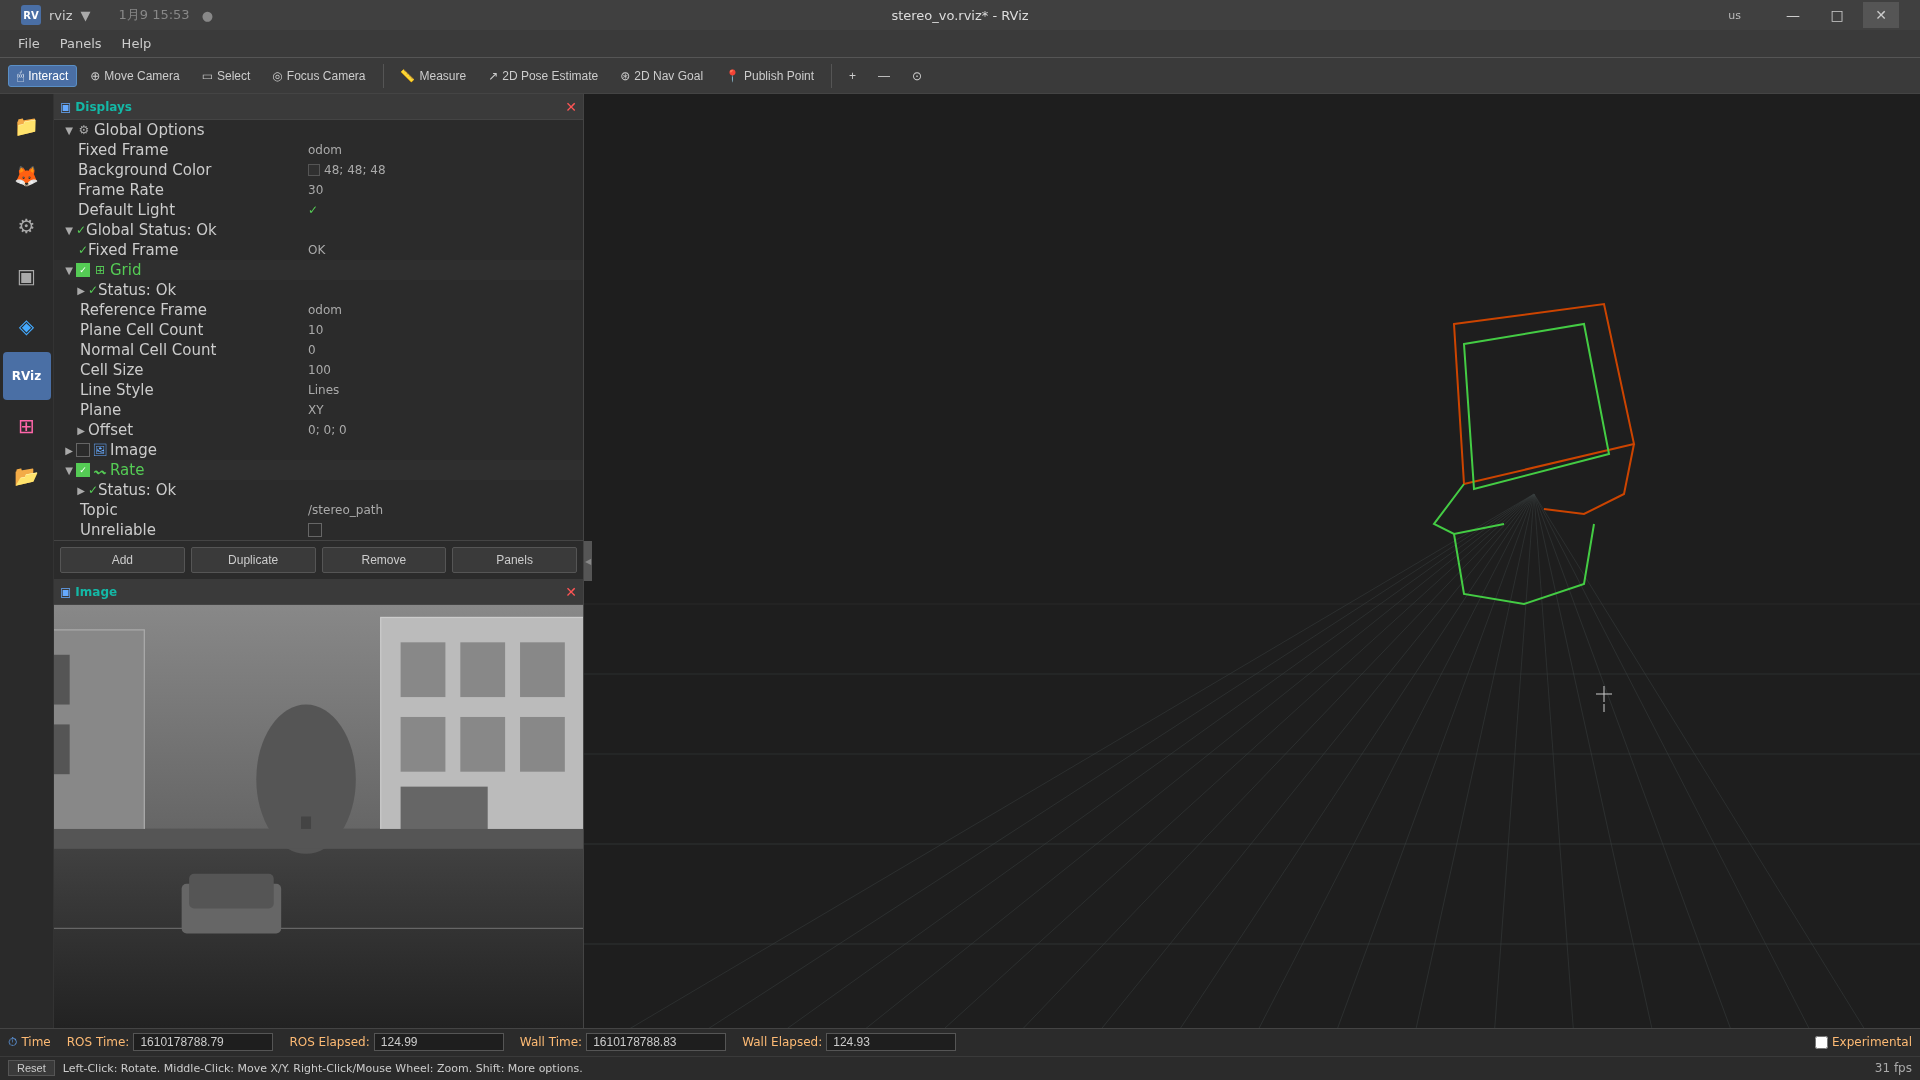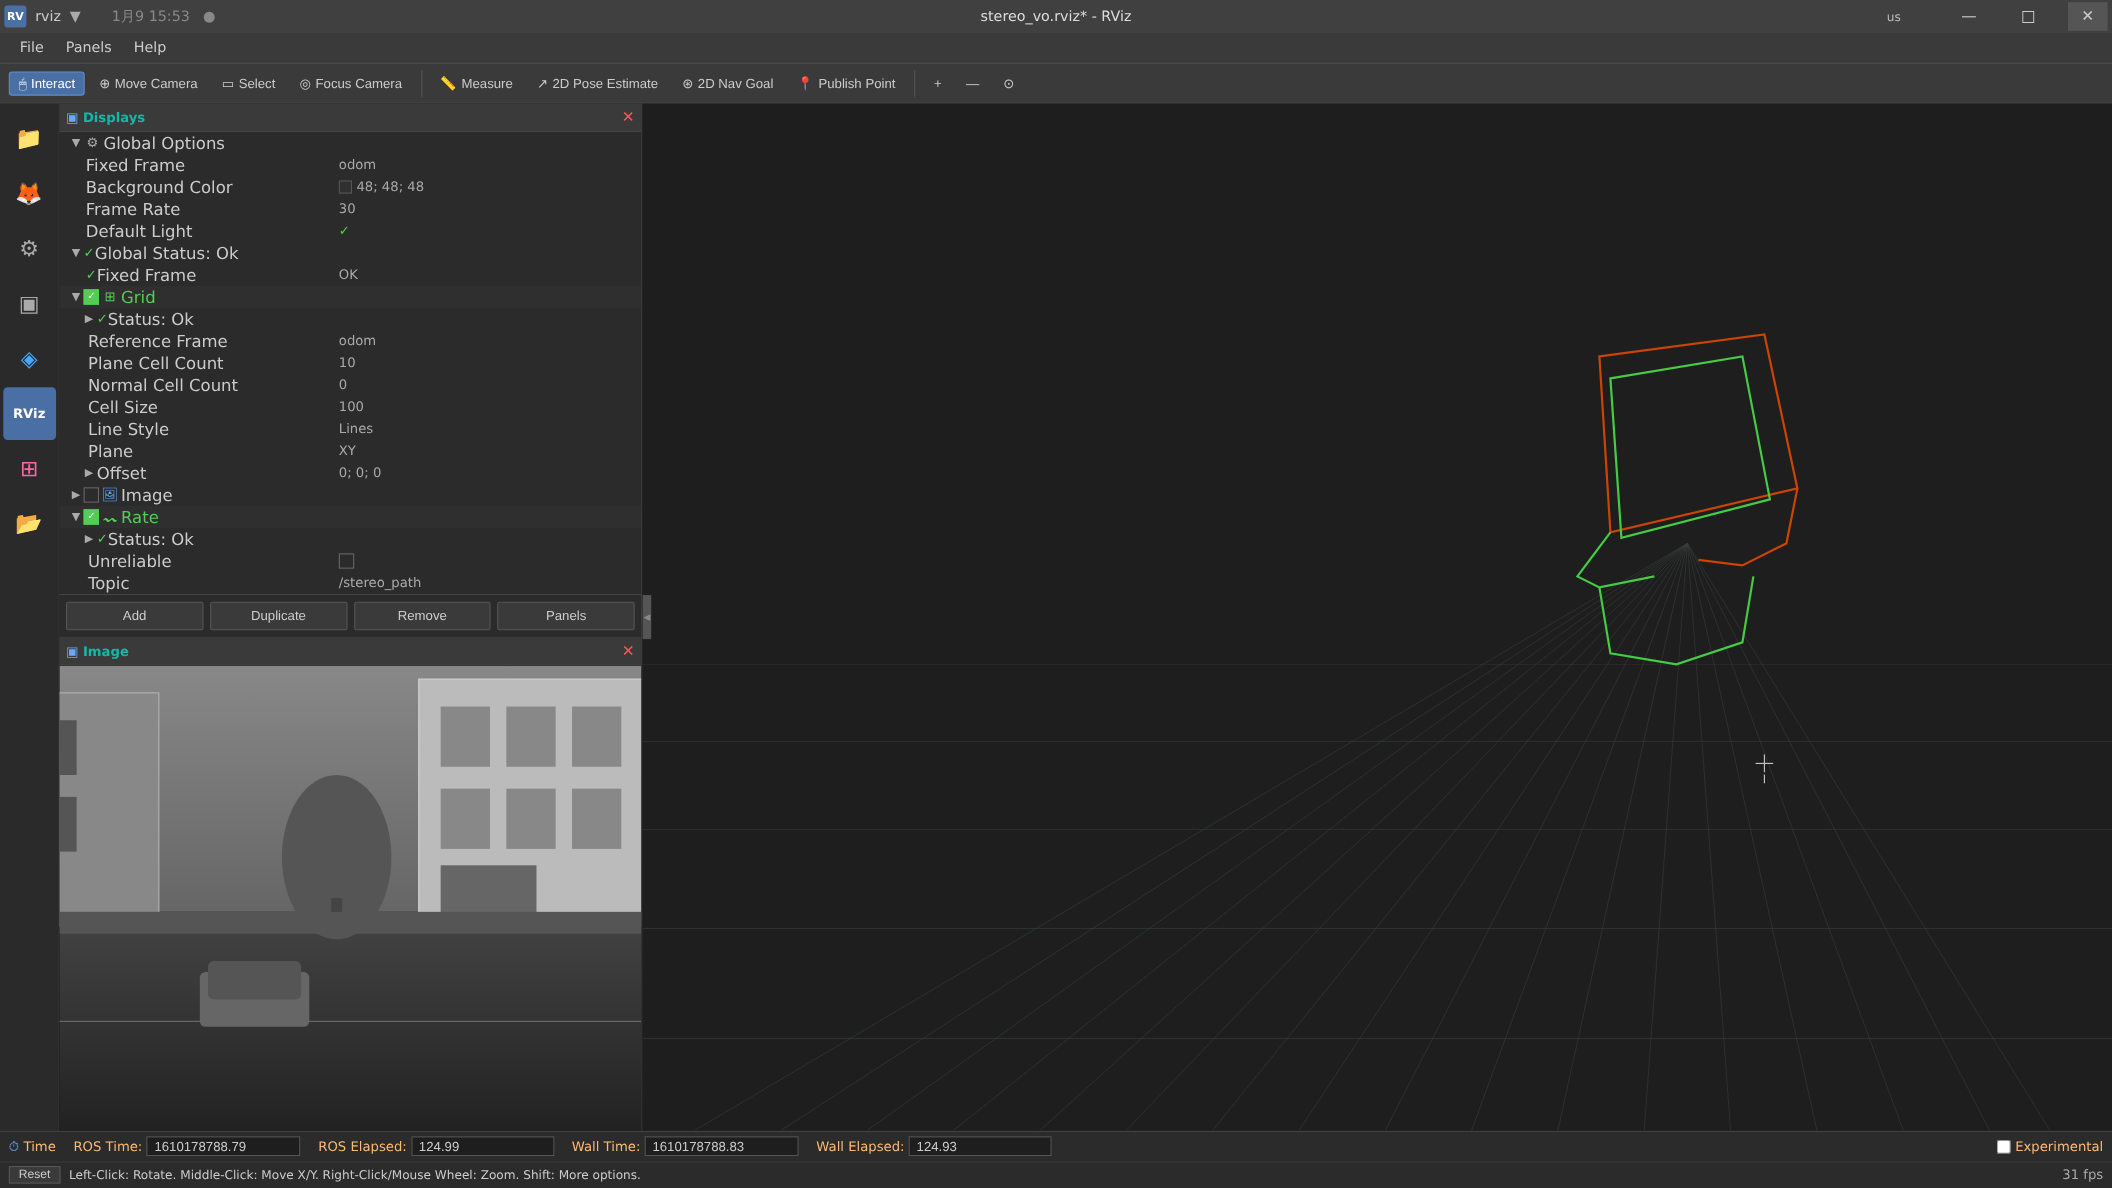--- a/index.html
+++ b/index.html
@@ -66,24 +66,24 @@
     #time-row { display: flex; align-items: center; padding: 4px 8px; gap: 16px; height: 28px; border-bottom: 1px solid #3a3a3a; }
     .time-field { display: flex; align-items: center; gap: 4px; }
     .time-label { color: #fdba74; font-size: 12px; }
     .time-value { background: #1e1e1e; border: 1px solid #555; color: #ccc; font-size: 12px; padding: 1px 6px; min-width: 130px; }
     #status-row { display: flex; align-items: center; padding: 2px 8px; gap: 8px; height: 24px; }
     .status-btn { background: #3a3a3a; border: 1px solid #555; color: #ccc; font-size: 11px; padding: 1px 8px; cursor: pointer; }
     .status-text { color: #ccc; font-size: 11px; }
     .fps-label { margin-left: auto; color: #aaa; font-size: 12px; }
 
     
-    #top-bar { background: #404040; height: 30px; display: flex; align-items: center; padding: 0 4px; justify-content: space-between; font-size: 13px; }
+    #top-bar { background: #404040; height: 30px; display: flex; align-items: center; padding: 0 21px; justify-content: space-between; font-size: 13px; }
     #top-bar-left { display: flex; align-items: center; gap: 8px; }
     #app-logo { width: 20px; height: 20px; background: #4a6fa5; border-radius: 3px; display: flex; align-items: center; justify-content: center; color: white; font-size: 10px; font-weight: bold; }
-    #top-bar-right { display: flex; align-items: center; gap: 18px; }
+    #top-bar-right { display: flex; align-items: center; gap: 8px; }
     #top-bar-right span { font-size: 12px; color: #bbb; padding: 0 6px; }
 
     .tree-container-wrap { position: relative; overflow: hidden; }
   </style>
 </head>
 <body>
 
 <div id="top-bar">
   <div id="top-bar-left">
     <div id="app-logo">
@@ -388,35 +388,35 @@
                 <span class="check-value">✓</span>
                 <span class="tree-label">Status: Ok</span>
               </div>
             </div>
           </div>
 
           <div class="tree-item">
             <div class="tree-row">
               <div class="left">
                 <span class="tree-indent" style="width:22px;"></span>
+                <span class="tree-label">Topic</span>
+              </div>
+              <div class="right">/stereo_path</div>
+            </div>
+          </div>
+
+          <div class="tree-item">
+            <div class="tree-row">
+              <div class="left">
+                <span class="tree-indent" style="width:22px;"></span>
                 <span class="tree-label">Unreliable</span>
               </div>
               <div class="right">
                 <div class="tree-checkbox" style="border-color:#666;"></div>
               </div>
-            </div>
-          </div>
-
-          <div class="tree-item">
-            <div class="tree-row">
-              <div class="left">
-                <span class="tree-indent" style="width:22px;"></span>
-                <span class="tree-label">Topic</span>
-              </div>
-              <div class="right">/stereo_path</div>
             </div>
           </div>
 
         </div>
       </div>
 
       <div id="panel-buttons">
         <button class="panel-btn">Add</button>
         <button class="panel-btn">Duplicate</button>
         <button class="panel-btn">Remove</button>

